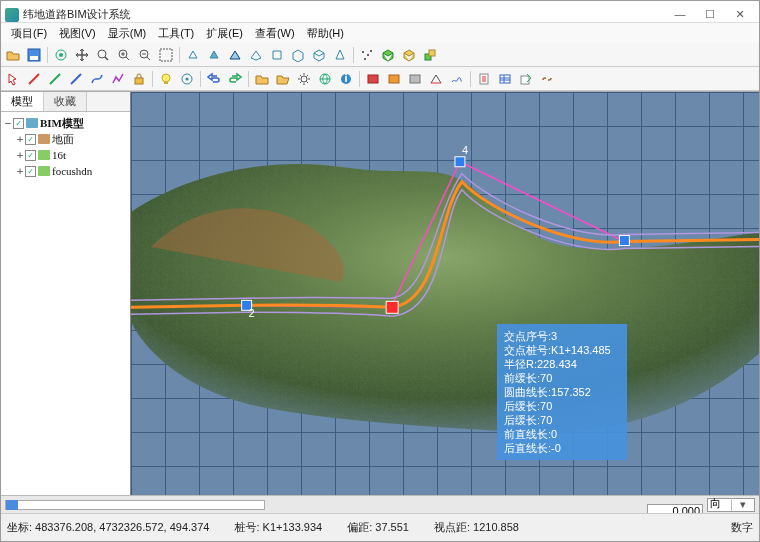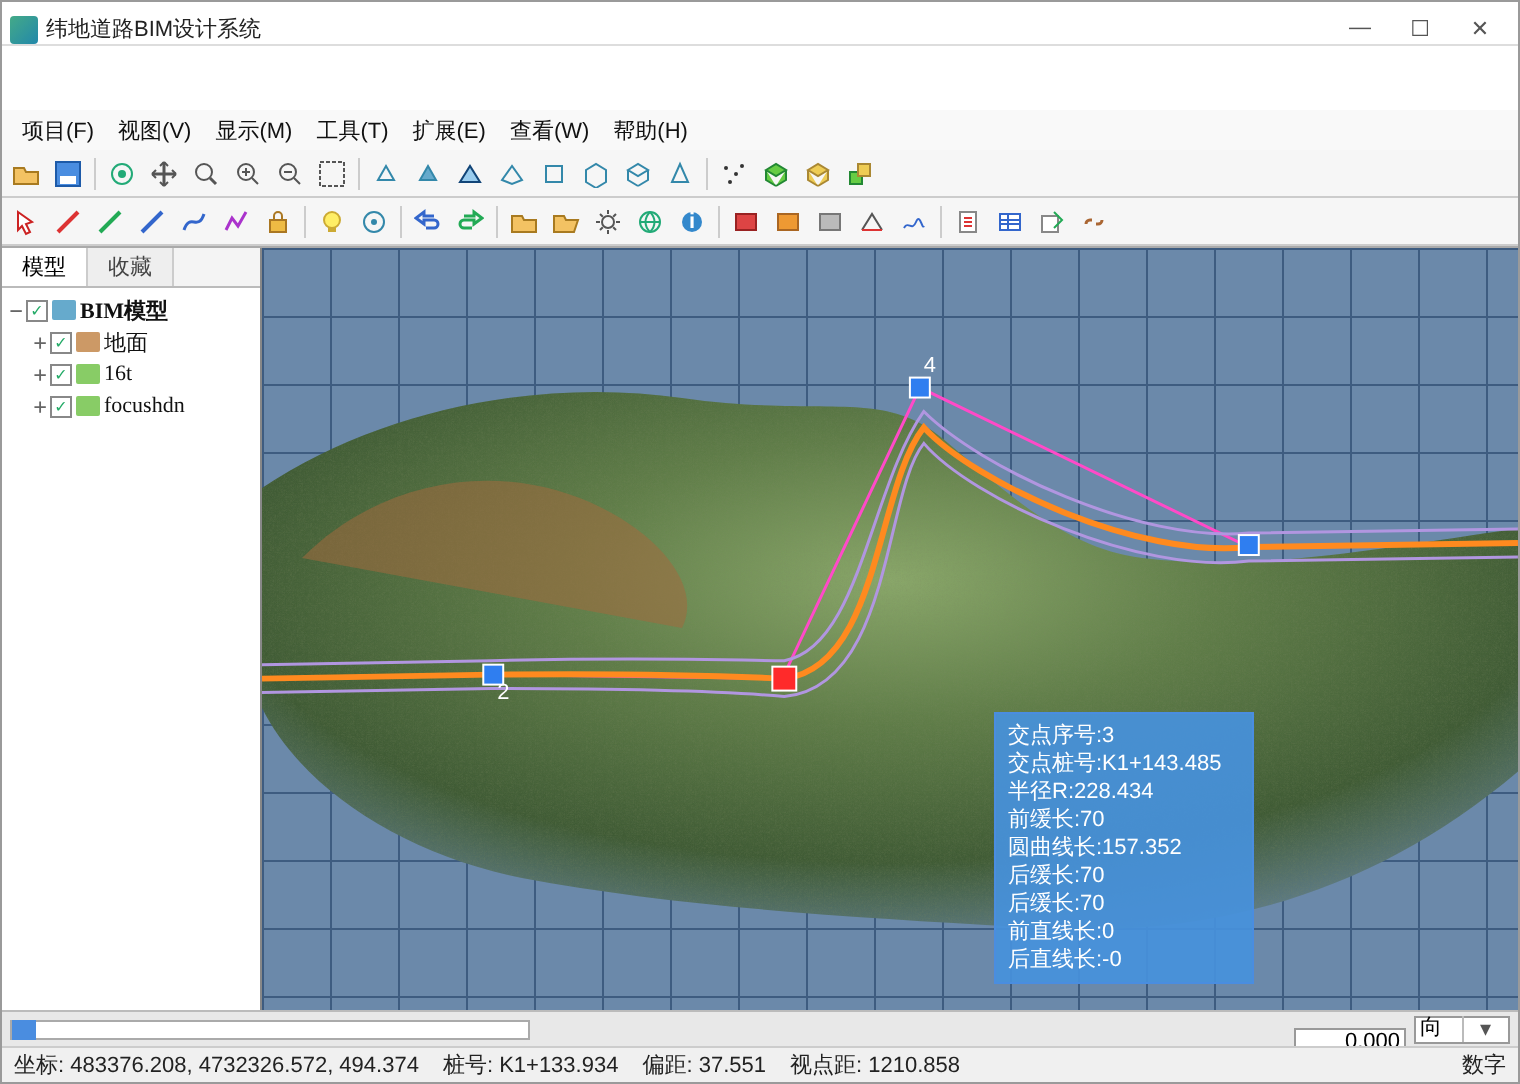--- a/index.html
+++ b/index.html
@@ -2,21 +2,21 @@
 <html><head>
 <meta charset="utf-8">
 <style>
 *{margin:0;padding:0;box-sizing:border-box;font-family:"Microsoft YaHei","SimSun",sans-serif;font-size:11px;}
 html,body{width:760px;height:542px;overflow:hidden;background:#fff;}
 .window{display:flex;flex-direction:column;width:100%;height:100%;border:1px solid #9a9a9a;}
 .titlebar{height:22px;background:#fff;display:flex;align-items:flex-end;padding:0 4px;border-bottom:1px solid #ddd;}
 .titlebar .app-icon{width:14px;height:14px;background:linear-gradient(135deg,#4a8,#28a);margin-right:4px;border-radius:2px;}
 .titlebar .title{flex:1;color:#222;}
 .titlebar .winbtn{width:30px;height:16px;display:flex;align-items:center;justify-content:center;color:#555;cursor:default;}
-.menubar{height:20px;display:flex;align-items:center;padding:0 4px;background:#f9f9f9;margin-top:32px;}
+.menubar{height:20px;display:flex;align-items:center;padding:0 4px;background:#f9f9f9;}
 .menubar .menuitem{padding:2px 6px;color:#111;cursor:default;}
 .toolbar{height:24px;display:flex;align-items:center;padding:0 2px;background:#f6f6f6;border-bottom:1px solid #ccc;gap:1px;}
 .toolbar .btn{width:20px;height:20px;display:flex;align-items:center;justify-content:center;border:1px solid transparent;border-radius:2px;cursor:default;}
 .toolbar .sep{width:1px;height:16px;background:#ccc;margin:0 2px;}
 .body{flex:1;display:flex;overflow:hidden;border-top:1px solid #aaa;}
 .sidebar{width:130px;background:#fff;border-right:1px solid #888;display:flex;flex-direction:column;}
 .tabs{height:20px;display:flex;border-bottom:1px solid #bbb;background:#f4f4f4;}
 .tabs .tab{padding:2px 10px;border-right:1px solid #ccc;background:#fff;cursor:default;}
 .tabs .tab.inactive{background:#eee;color:#444;}
 .tree{flex:1;padding:3px 2px;overflow:auto;}
@@ -36,21 +36,21 @@
 .ctrlpt{fill:#2f7ef0;stroke:#fff;stroke-width:1;}
 .selpt{fill:#ff2a2a;stroke:#fff;stroke-width:1;}
 .info-tooltip{position:absolute;top:232px;left:366px;width:130px;background:rgba(70,145,220,0.92);border:1px solid #4a8de0;padding:4px 6px;color:#fff;line-height:14px;font-size:10px;}
 .bottombar{height:18px;background:#e8e8e8;border-top:1px solid #bbb;display:flex;align-items:center;padding:0 4px;}
 .slider-track{flex:0 0 260px;height:10px;background:#fff;border:1px solid #aaa;position:relative;}
 .slider-thumb{position:absolute;top:-1px;left:0;width:12px;height:10px;background:#4a8de0;}
 .num-in{width:56px;height:14px;border:1px solid #999;text-align:right;padding:0 2px;margin-left:auto;background:#fff;margin-top:12px;}
 .combo{width:48px;height:14px;border:1px solid #999;margin-left:4px;display:flex;align-items:flex-end;background:#fff;}
 .combo span{flex:1;padding:0 2px;}
 .combo .arr{width:12px;text-align:center;border-left:1px solid #bbb;color:#555;}
-.statusbar{height:18px;background:#f0f0f0;border-top:1px solid #ccc;display:flex;align-items:center;padding:0 6px;color:#222;gap:12px;}
+.statusbar{height:28px;background:#f0f0f0;border-top:1px solid #ccc;display:flex;align-items:center;padding:0 6px;color:#222;gap:25px;}
 .statusbar .seg{white-space:nowrap;}
 .statusbar .flex{flex:1;}
 svg{display:block;}
 </style>
 </head>
 <body>
 
 <div class="window">
   <div class="titlebar">
     <div class="app-icon"></div>

